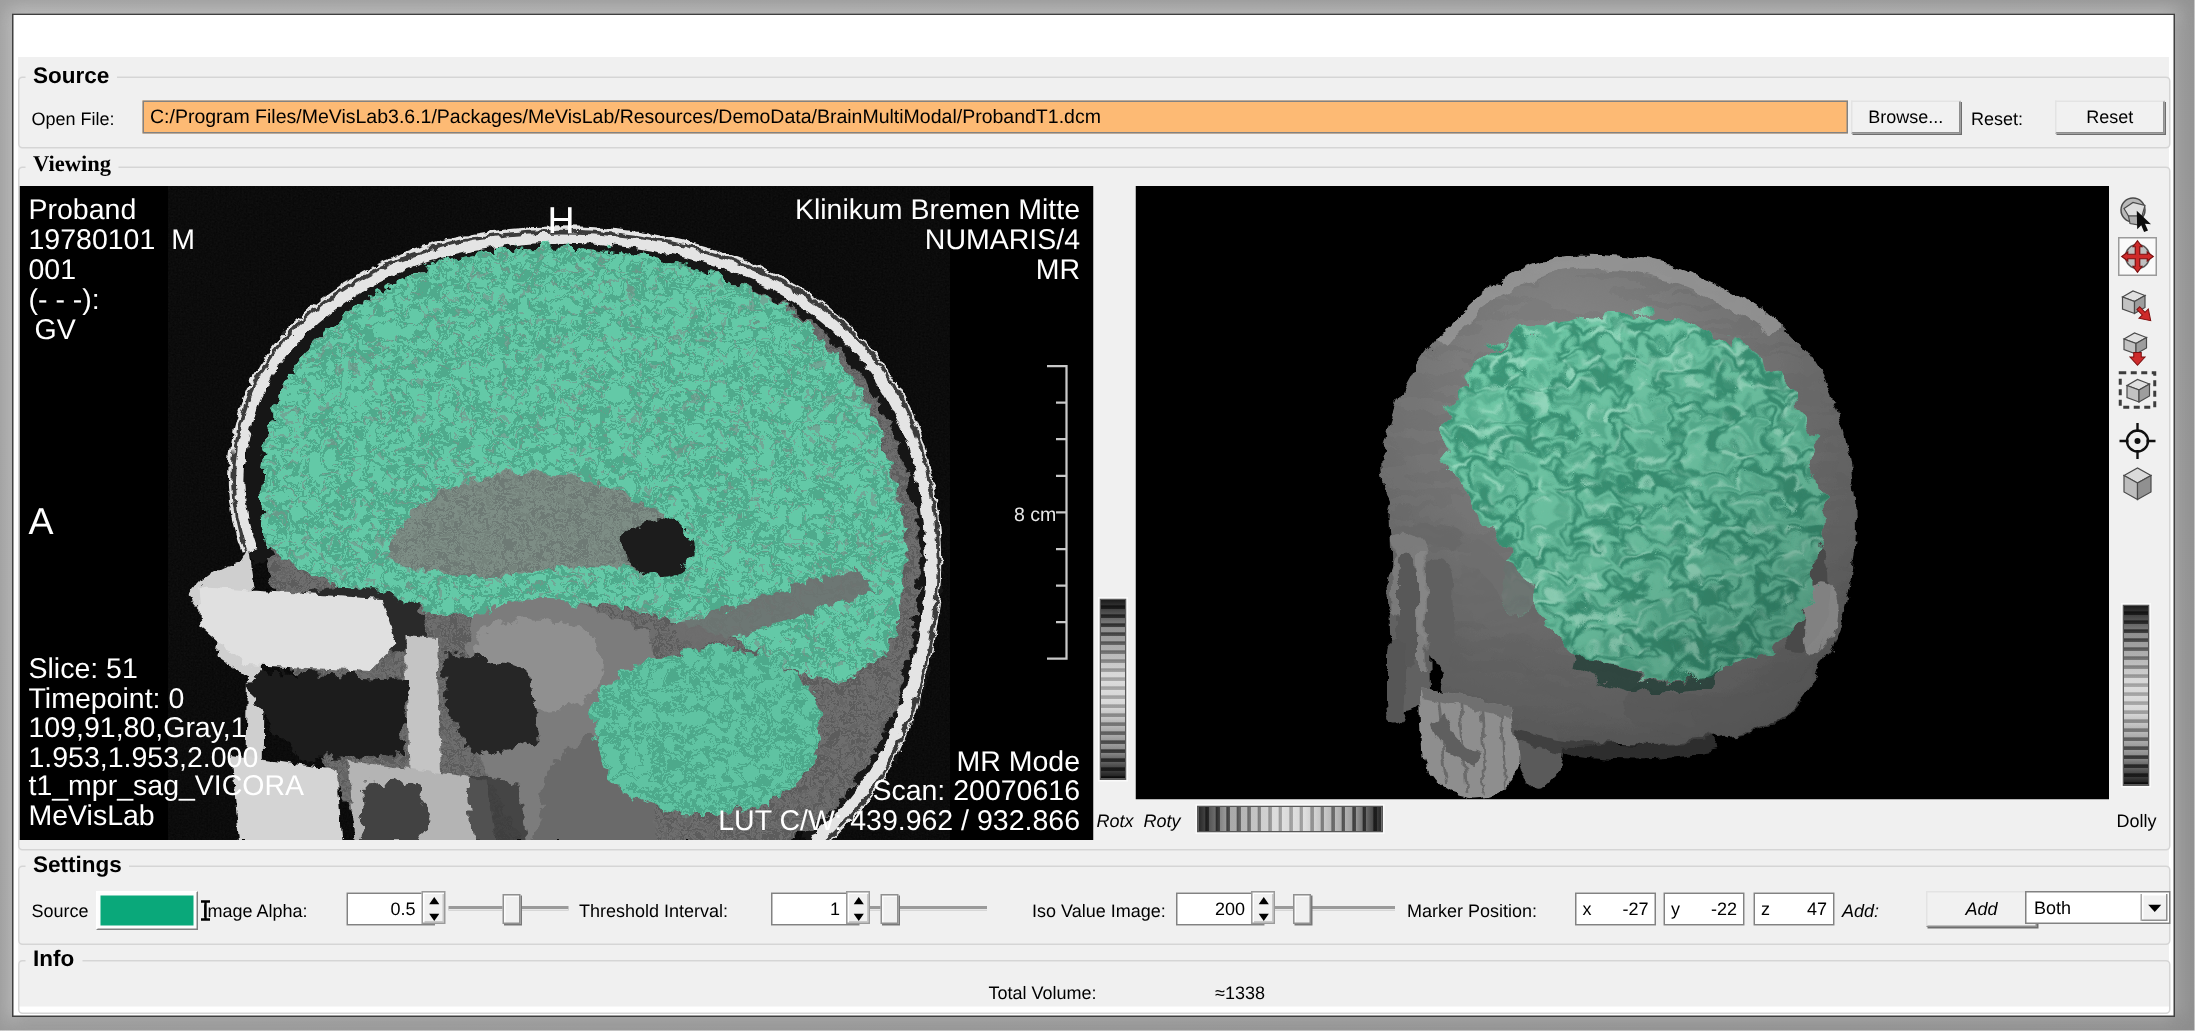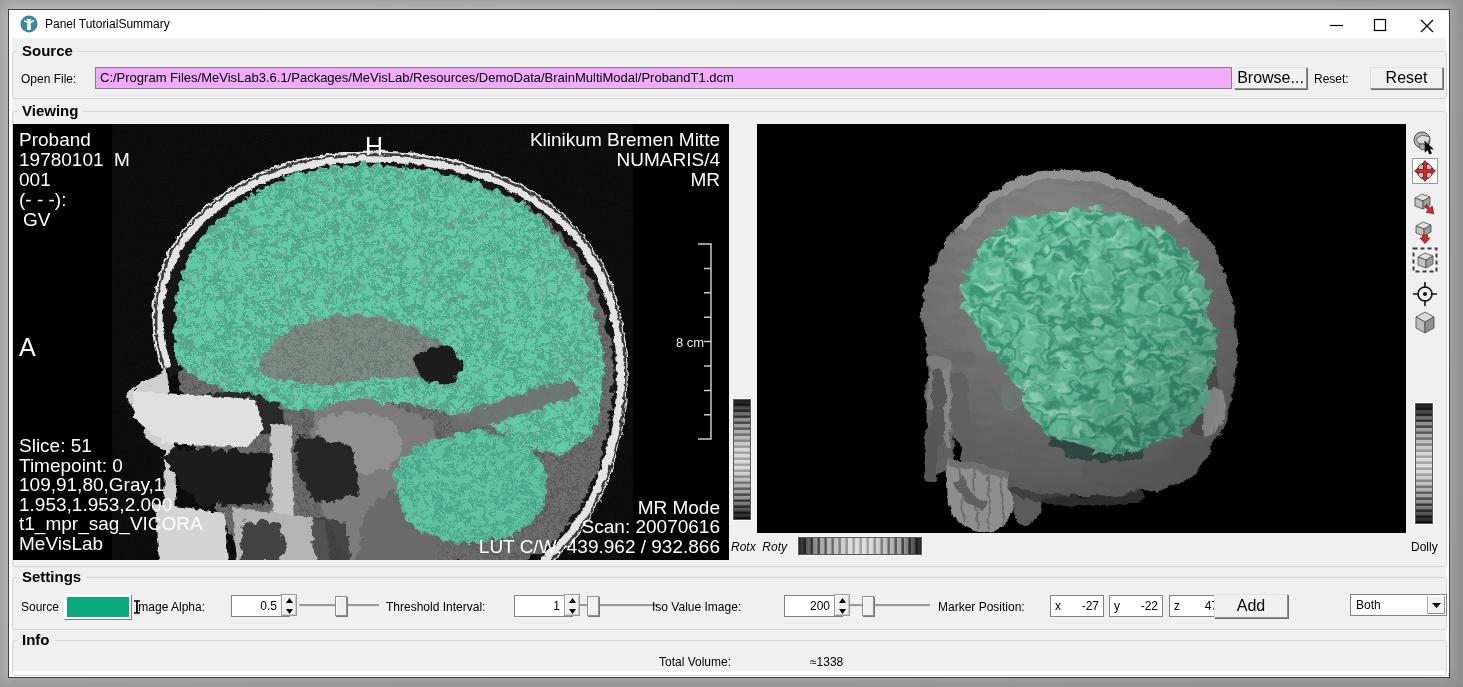--- a/index.html
+++ b/index.html
@@ -4,22 +4,22 @@
 <style>
 html,body{margin:0;padding:0;}
 body{width:1463px;height:687px;background:linear-gradient(135deg,#9e9e9e 0%,#979797 45%,#8d8d8d 100%);font-family:"Liberation Sans",sans-serif;overflow:hidden;position:relative;}
 #win{position:absolute;left:8px;top:9px;width:1440px;height:667px;background:#fff;border:1px solid #3f3f3f;box-shadow:0 0 12px 3px rgba(238,238,238,0.5), 3px 4px 8px rgba(45,45,45,0.3);}
 #titlebar{position:absolute;left:0;top:0;width:100%;height:28px;background:#fff;}
 #titletext{position:absolute;left:36px;top:7px;font-size:12px;color:#000;}
 #content{position:absolute;left:3px;top:28px;width:1434px;height:633px;background:#f0f0f0;}
 .group{position:absolute;border:1px solid #d5d5d5;border-radius:3px;}
 .gtitle{position:absolute;top:-11px;left:9px;background:#f0f0f0;padding:0 5px;font-size:15px;font-weight:bold;color:#000;letter-spacing:0px;}
 .lbl{position:absolute;font-size:12px;color:#000;white-space:nowrap;}
-.field{position:absolute;background:#f0abfc;border:1px solid #828282;font-size:13px;color:#000;}
-.btn{position:absolute;background:#f1f1f1;border:1px solid #8f8f8f;border-top-color:#e3e3e3;border-left-color:#e3e3e3;box-shadow:1px 1px 0 #6e6e6e;font-size:16px;color:#000;text-align:center;}
+.field{position:absolute;background:#fdba74;border:1px solid #828282;font-size:13px;color:#000;}
+.btn{position:absolute;background:#f1f1f1;border:1px solid #8f8f8f;border-top-color:#e3e3e3;border-left-color:#e3e3e3;box-shadow:1px 1px 0 #6e6e6e;font-size:12px;color:#000;text-align:center;}
 .vwheel{position:absolute;width:16px;height:119px;border:1px solid #585858;outline:1px solid #fafafa;background:
  linear-gradient(180deg,rgba(0,0,0,0.85) 0%,rgba(0,0,0,0.2) 16%,rgba(255,255,255,0.5) 42%,rgba(255,255,255,0.5) 58%,rgba(0,0,0,0.2) 84%,rgba(0,0,0,0.85) 100%),
  repeating-linear-gradient(180deg,#b8b8b8 0px,#b0b0b0 3px,#3f3f3f 4px,#565656 6px);}
 .hwheel{position:absolute;height:16px;border:1px solid #585858;outline:1px solid #fafafa;background:
  linear-gradient(90deg,rgba(0,0,0,0.8) 0%,rgba(0,0,0,0.15) 16%,rgba(255,255,255,0.45) 42%,rgba(255,255,255,0.45) 58%,rgba(0,0,0,0.15) 84%,rgba(0,0,0,0.8) 100%),
  repeating-linear-gradient(90deg,#c4c4c4 0px,#bcbcbc 4px,#4a4a4a 5px,#606060 7px);}
 .spin{position:absolute;width:45px;height:20px;background:#fff;border:1px solid #828282;font-size:12px;text-align:right;line-height:20px;padding-right:12px;}
 .spinbtns{position:absolute;width:16px;height:22px;background:#f1f1f1;border:1px solid #9a9a9a;box-sizing:border-box;box-shadow:inset 1px 1px 0 #fff, inset -1px -1px 0 #c9c9c9;}
 .spinbtn{position:absolute;left:0;width:14px;height:10px;}
 .spinbtn svg{display:block;margin:3px auto 0;}
@@ -29,45 +29,32 @@
 .mfield{position:absolute;width:52px;height:20px;background:#fff;border:1px solid #828282;font-size:12px;line-height:20px;}
 .mfield .axis{position:absolute;left:4px;}
 .mfield .num{position:absolute;right:4px;}
 .combo{position:absolute;width:90px;height:20px;background:#fff;border:1px solid #828282;font-size:12px;line-height:20px;padding-left:5px;}
 .combobtn{position:absolute;right:1px;top:1px;width:17px;height:18px;background:#f1f1f1;border-left:1px solid #aaa;box-shadow:inset -1px -1px 0 #8f8f8f, inset 1px 1px 0 #fff;}
 .ticon{position:absolute;left:1400px;width:26px;height:26px;}
 </style>
 </head>
 <body>
 <div id="win">
-  <div id="titlebar">
-    <svg style="position:absolute;left:11px;top:5px" width="18" height="18" viewBox="0 0 18 18">
-        <circle cx="9" cy="9" r="8.5" fill="#3d87a0"></circle>
-        <path d="M4 6.5 L7.2 8 L7.2 15 L10.8 15 L10.8 8 L14 6.5 L14 5 L11 6 L7 6 L4 5 Z" fill="#fff"></path>
-        <path d="M6.8 3.6 Q9 5 11.2 3.6 L11.2 5.2 Q9 6.6 6.8 5.2 Z" fill="#fff"></path>
-      </svg>
-    <div id="titletext">Panel TutorialSummary</div>
-    <svg style="position:absolute;left:1318px;top:0" width="120" height="28" viewBox="0 0 120 28">
-      <path d="M 3 15.5 L 16 15.5" stroke="#000" stroke-width="1.2"></path>
-      <rect x="47.5" y="9.5" width="11" height="11" fill="none" stroke="#000" stroke-width="1.2"></rect>
-      <path d="M 94 10 L 106 22 M 106 10 L 94 22" stroke="#000" stroke-width="1.2"></path>
-    </svg>
-  </div>
   <div id="content">
 
     <div class="group" style="left:0px;top:13px;width:1433px;height:46px;"></div>
     <div class="gtitle" style="left:5px;top:4px;">Source</div>
     <div class="lbl" style="left:9px;top:34px;">Open File:</div>
     <div class="field" style="left:83px;top:29px;width:1131px;height:20px;line-height:20px;padding-left:4px;">C:/Program Files/MeVisLab3.6.1/Packages/MeVisLab/Resources/DemoData/BrainMultiModal/ProbandT1.dcm</div>
     <div class="btn" style="left:1222px;top:29px;width:71px;height:20px;line-height:20px;">Browse...</div>
     <div class="lbl" style="left:1302px;top:34px;">Reset:</div>
     <div class="btn" style="left:1358px;top:29px;width:71px;height:20px;line-height:20px;">Reset</div>
 
     <div class="group" style="left:0px;top:73px;width:1433px;height:454px;"></div>
-    <div class="gtitle" style="left:5px;top:64px;">Viewing</div>
+    <div class="gtitle" style="left:5px;top:64px;font-family:Liberation Serif, serif;">Viewing</div>
 
     <svg id="leftviewer" style="position:absolute;left:1px;top:86px;" width="716" height="436" viewBox="0 0 716 436">
       <defs>
         <filter id="bgn" x="0" y="0" width="100%" height="100%">
           <feTurbulence type="fractalNoise" baseFrequency="0.8" numOctaves="2" seed="3"></feTurbulence>
           <feColorMatrix type="matrix" values="0 0 0 0 0.05  0 0 0 0 0.05  0 0 0 0 0.05  0.25 0.25 0.25 0 0"></feColorMatrix>
         </filter>
         <filter id="wob" x="-20%" y="-20%" width="140%" height="140%">
           <feTurbulence type="turbulence" baseFrequency="0.07" numOctaves="3" seed="8" result="w"></feTurbulence>
           <feDisplacementMap in="SourceGraphic" in2="w" scale="11" xChannelSelector="R" yChannelSelector="G"></feDisplacementMap>
@@ -380,21 +367,21 @@
       <div class="spinbtn" style="top:11px;">
           <svg width="7" height="5">
             <path d="M3.5 5 L7 0 L0 0 Z" fill="#000"></path>
           </svg>
         </div>
     </div>
     <div class="slider" style="left:568px;top:556px;width:78px;">
         <div class="sgroove"></div>
         <div class="shandle" style="left:7px;"></div>
       </div>
-    <div class="lbl" style="left:640px;top:562px;">Iso Value Image:</div>
+    <div class="lbl" style="left:676px;top:562px;">Iso Value Image:</div>
     <div class="spin" style="left:772px;top:557px;">200</div>
     <div class="spinbtns" style="left:822px;top:556px;">
       <div class="spinbtn" style="top:0;">
           <svg width="7" height="5">
             <path d="M3.5 0 L7 5 L0 5 Z" fill="#000"></path>
           </svg>
         </div>
       <div class="spinbtn" style="top:11px;">
           <svg width="7" height="5">
             <path d="M3.5 5 L7 0 L0 0 Z" fill="#000"></path>
@@ -412,21 +399,21 @@
       </div>
     <div class="mfield" style="left:1097px;top:557px;">
         <span class="axis">y</span>
         <span class="num">-22</span>
       </div>
     <div class="mfield" style="left:1157px;top:557px;">
         <span class="axis">z</span>
         <span class="num">47</span>
       </div>
     <div class="lbl" style="left:1216px;top:562px;font-style:italic;">Add:</div>
-    <div class="btn" style="left:1202px;top:556px;width:72px;height:22px;line-height:22px;">Add</div>
+    <div class="btn" style="left:1272px;top:556px;width:72px;height:22px;line-height:22px;font-style:italic;">Add</div>
     <div class="combo" style="left:1338px;top:556px;">Both<div class="combobtn">
           <svg width="9" height="5" style="display:block;margin:7px auto 0;">
             <path d="M0 0 L9 0 L4.5 5 Z" fill="#000"></path>
           </svg>
         </div></div>
 
     <div class="group" style="left:0px;top:602px;width:1433px;height:34px;"></div>
     <div class="gtitle" style="left:5px;top:593px;">Info</div>
     <div class="lbl" style="left:647px;top:617px;">Total Volume:</div>
     <div class="lbl" style="left:750px;top:617px;margin-left:48px;">≈1338</div>

